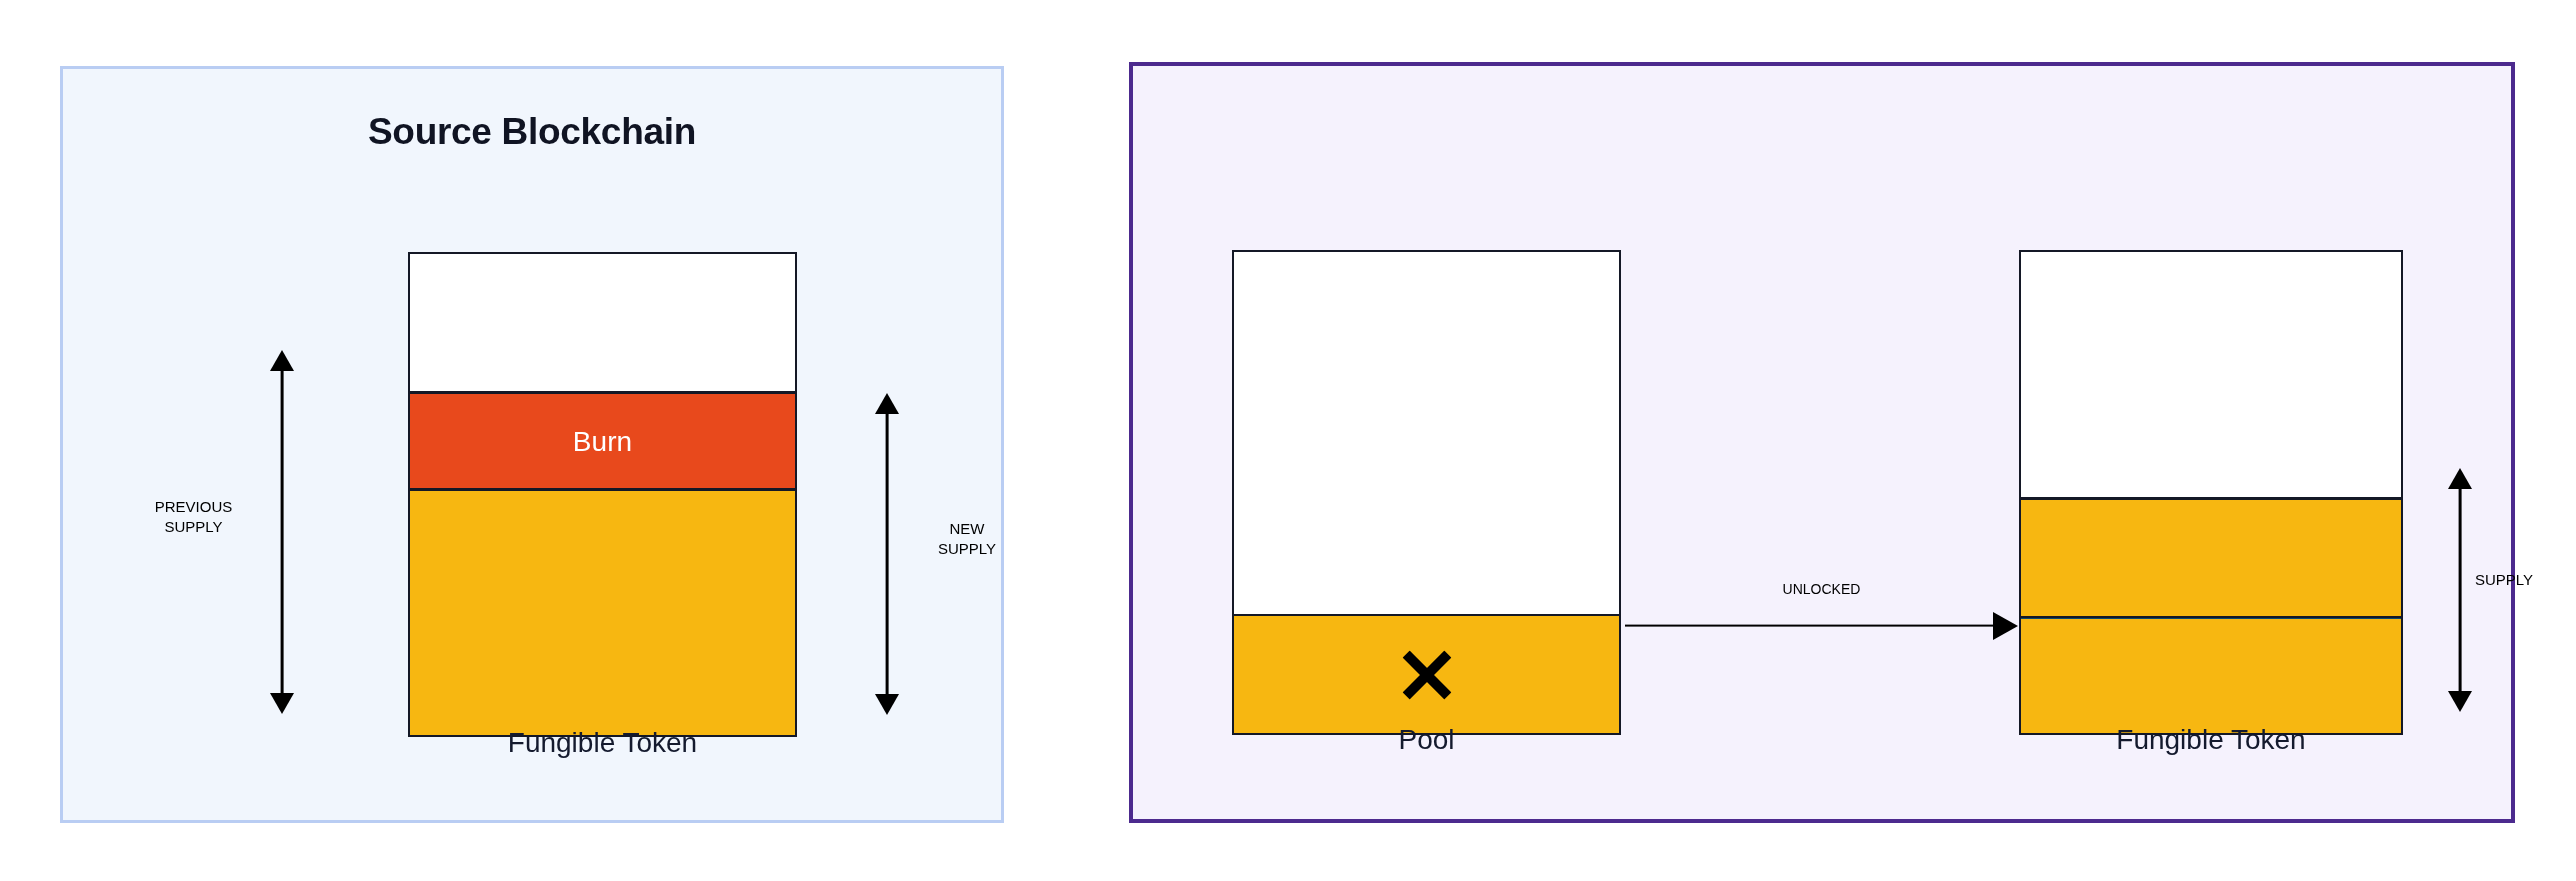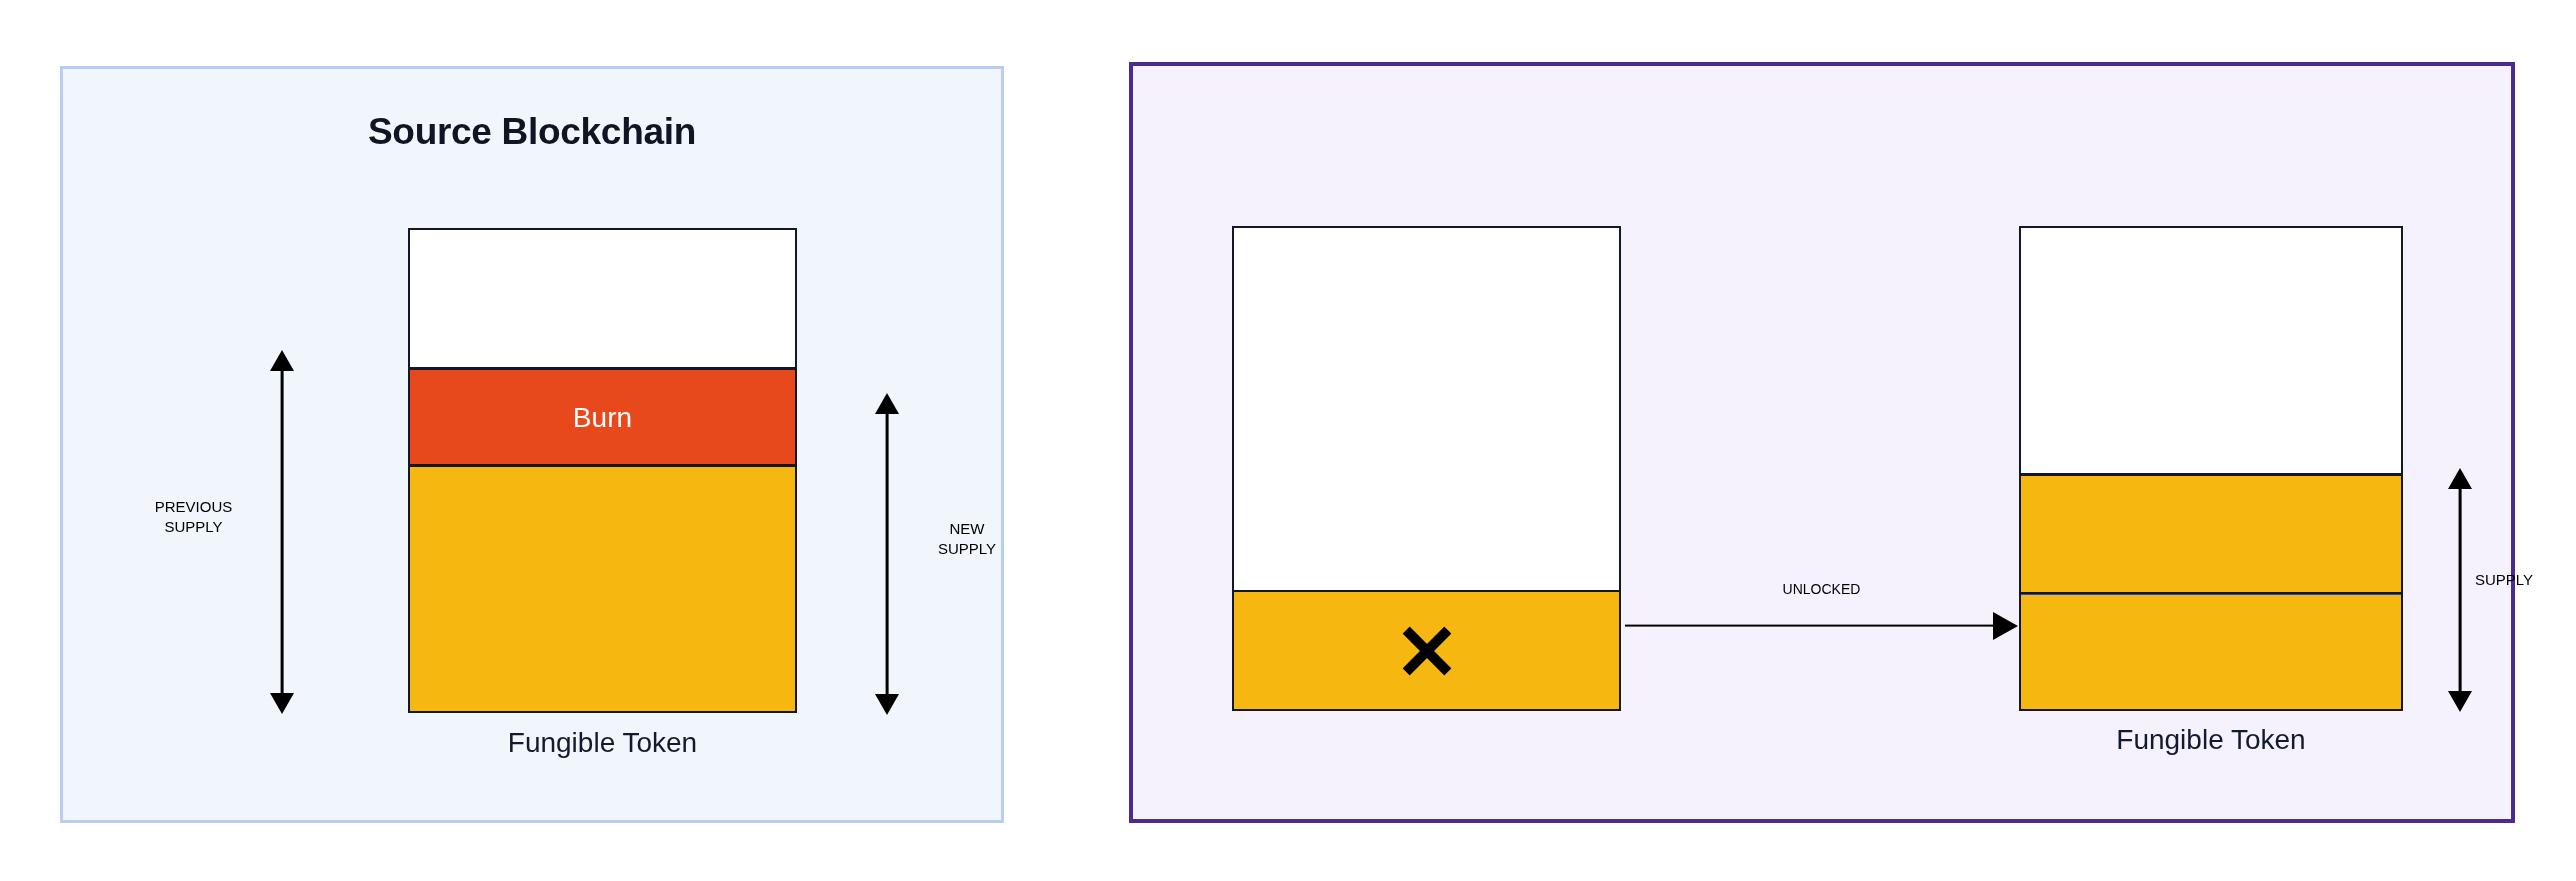--- a/index.html
+++ b/index.html
@@ -54,21 +54,22 @@
     white-space: nowrap;
   }
   .panel-source .panel-title { top: 42px; }
   .panel-dest   .panel-title { top: 42px; }
 
   
   .column {
     position: absolute;
     box-sizing: border-box;
     border: 2.8px solid #141826;
-    background: #1d4ed8;
+    background: #0c4a6e;
+    margin-top: 24px;
   }
   .seg {
     position: absolute;
     left: 0;
     right: 0;
     box-sizing: border-box;
     display: flex;
     align-items: center;
     justify-content: center;
   }
@@ -233,20 +234,21 @@
       <div class="hline" style="top:362px;"></div>
 
       <div class="seg seg-yellow" style="top:364px; bottom:0px;">
         <div class="xmark" style="position:relative;">
           <span class="a"></span>
             <span class="b"></span>
         </div>
       </div>
     </div>
 
+    <div class="caption" style="left:99px; top:658px; width:389px;">Pool</div>
 
     <div class="harrow" style="left:492px; top:545px; width:393px; height:29px;">
       <div class="hstem" style="width:373px;"></div>
       <div class="hhead"></div>
       <div class="harrow-label">UNLOCKED</div>
     </div>
 
     <div class="column" style="left:886px; top:160px; width:384px; height:485px;">
 
       <div class="seg seg-white" style="top:0px; height:245px;"></div>

